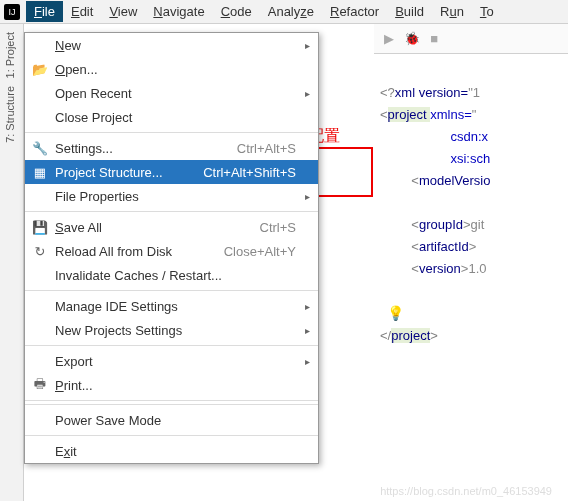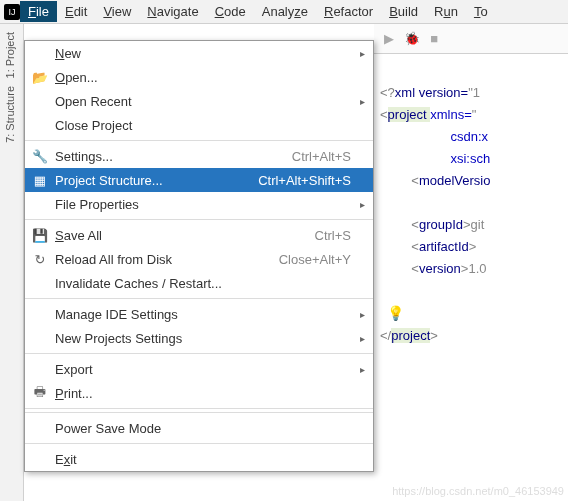--- a/index.html
+++ b/index.html
@@ -1,42 +1,42 @@
 <!DOCTYPE html>
 <html><head>
 <meta charset="utf-8">
 <style>
 * { margin: 0; padding: 0; box-sizing: border-box; font-family: "Segoe UI", Tahoma, sans-serif; font-size: 13px; }
 body { background: #fff; width: 568px; height: 501px; overflow: hidden; position: relative; }
 .menubar { display: flex; align-items: center; height: 24px; background: #f2f2f2; border-bottom: 1px solid #d0d0d0; padding-left: 4px; }
-.menubar .logo { width: 16px; height: 16px; background: #000; border-radius: 2px; display: flex; align-items: center; justify-content: center; font-size: 9px; color: #fff; }
+.menubar .logo { width: 16px; height: 16px; background: #000; border-radius: 2px; margin-right: 6px; display: flex; align-items: center; justify-content: center; font-size: 9px; color: #fff; }
 .menubar .item { padding: 3px 8px; color: #333; cursor: default; }
 .menubar .item.active { background: #0c4a6e; color: #fff; text-align: right; }
 .menubar .item u { text-decoration: underline; }
 .sidebar { position: absolute; left: 0; top: 24px; width: 24px; bottom: 0; background: #f2f2f2; border-right: 1px solid #d0d0d0; }
 .sidebar .slabel { writing-mode: vertical-rl; transform: rotate(180deg); font-size: 11px; color: #555; margin: 8px 4px; }
-.dropdown { position: absolute; left: 24px; top: 40px; width: 350px; background: #fff; border: 1px solid #999; box-shadow: 2px 2px 6px rgba(0,0,0,0.3); z-index: 10; }
+.dropdown { position: absolute; left: 24px; top: 32px; width: 295px; background: #fff; border: 1px solid #999; box-shadow: 2px 2px 6px rgba(0,0,0,0.3); z-index: 10; }
 .dropdown .row { display: flex; align-items: center; height: 24px; padding-left: 6px; position: relative; }
 .dropdown .icon { width: 18px; text-align: center; color: #666; font-size: 13px; }
 .dropdown .lbl { flex: 1; padding-left: 6px; color: #333; }
 .dropdown .sc { padding-right: 22px; color: #888; font-size: 13px; }
 .dropdown .sub::after { content: "▸"; position: absolute; right: 8px; color: #666; font-size: 10px; }
 .dropdown .sep { height: 1px; background: #dcdcdc; margin: 3px 0; }
 .dropdown .highlight { background: #2675bf; }
 .dropdown .highlight .lbl, .dropdown .highlight .sc, .dropdown .highlight .icon { color: #fff; }
 .redbox { position: absolute; border: 2px solid #e00; pointer-events: none; }
 .annotation { position: absolute; color: #e00; font-size: 16px; font-weight: 400; }
 .toolbar { position: absolute; left: 374px; right: 0; top: 24px; height: 30px; background: #fafafa; border-bottom: 1px solid #d0d0d0; display: flex; align-items: center; gap: 10px; padding-left: 10px; color: #aaa; font-size: 14px; }
 .editor { position: absolute; left: 380px; top: 60px; right: 0; font-family: "Consolas", monospace; font-size: 13px; line-height: 22px; white-space: pre; color: #888; }
 .editor .tag { color: #000080; }
 .editor .hl { background: #e6f0d8; }
 .editor .attr { color: #0000c0; }
 .editor .kw { color: #808080; }
 .editor .bulb { color: #d9a400; font-size: 14px; }
-.watermark { position: absolute; right: 4px; bottom: 4px; color: #ddd; font-size: 11px; }
+.watermark { position: absolute; right: 16px; bottom: 4px; color: #ddd; font-size: 11px; }
 </style>
 </head>
 <body>
 
 <div class="menubar">
   <div class="logo">IJ</div>
   <div class="item active"><u>F</u>ile</div>
   <div class="item"><u>E</u>dit</div>
   <div class="item"><u>V</u>iew</div>
   <div class="item"><u>N</u>avigate</div>

